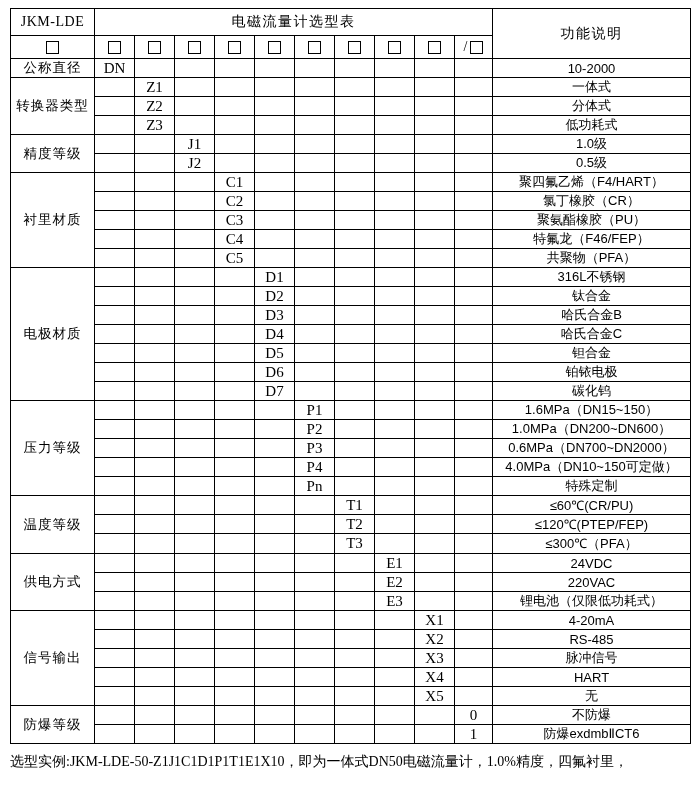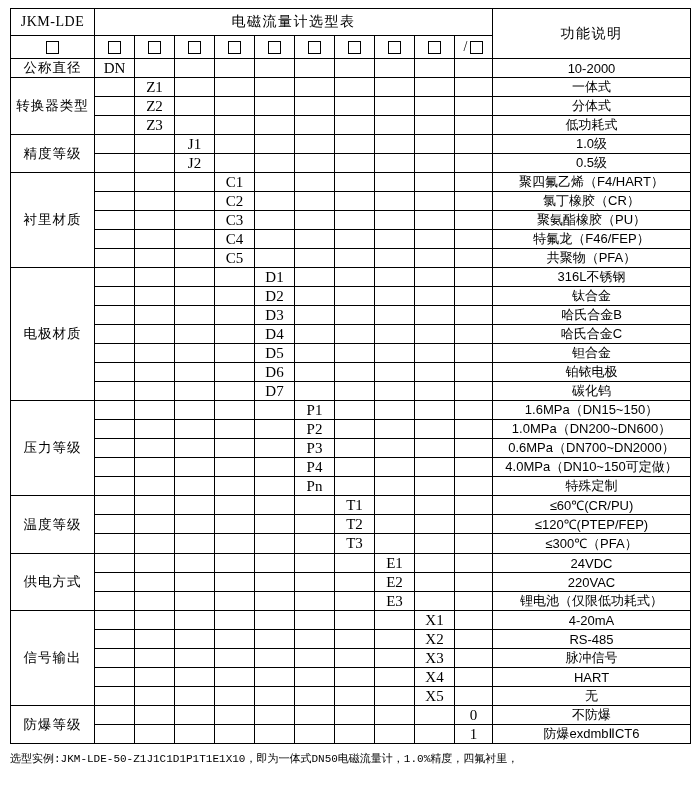--- a/index.html
+++ b/index.html
@@ -80,22 +80,22 @@
   }
   .slashbox {
     display: flex;
     justify-content: center;
     align-items: center;
     gap: 3px;
   }
   .notes {
     width: 680px;
     margin-top: 7px;
-    font-family: Liberation Mono, monospace;
-    font-size: 11px;
+    font-family: Liberation Serif, serif;
+    font-size: 14px;
     line-height: 1.55;
   }
   .notes div {
     text-indent: 0;
   }
   .notes .indent {
     padding-left: 14px;
   }
 </style>
 </head>

